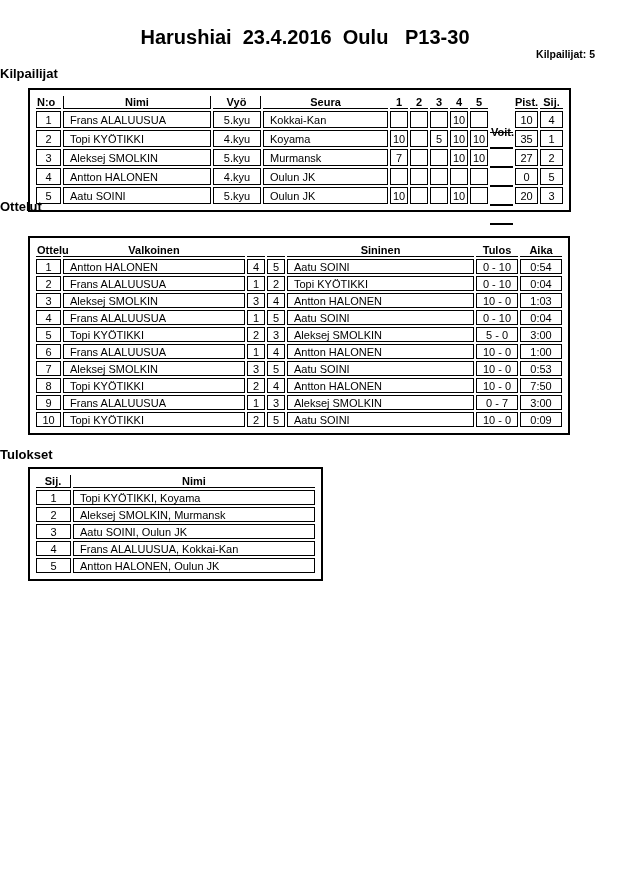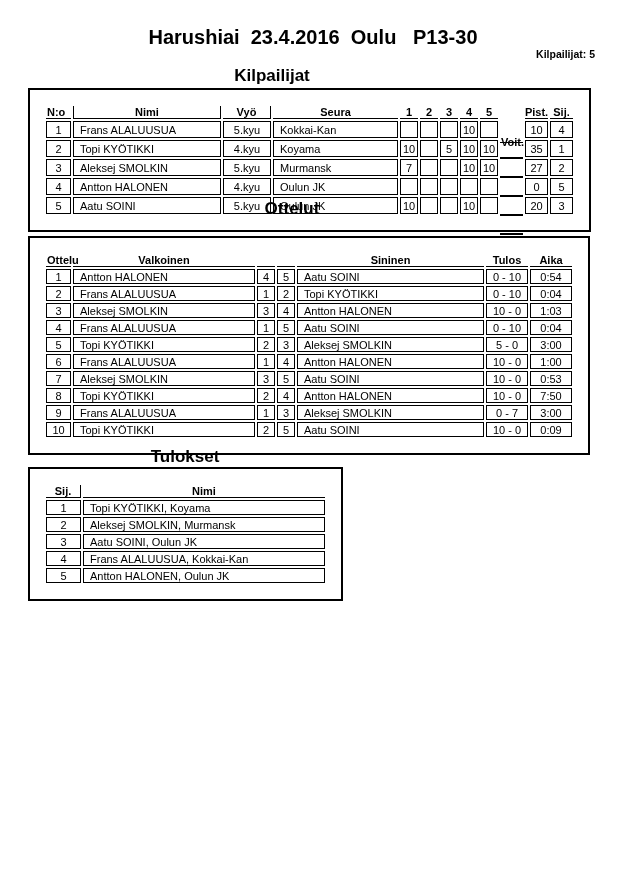--- a/index.html
+++ b/index.html
@@ -8,48 +8,47 @@
     position: relative;
     width: 630px;
     height: 891px;
     background: #ffffff;
     color: #000000;
     font-family: "Liberation Sans", "DejaVu Sans", sans-serif;
     overflow: hidden;
   }
   .title {
     position: absolute;
-    top: 26px; left: 8px; width: 610px;
+    top: 26px; left: 0; width: 610px;
     text-align: center;
     font-size: 20px;
     font-weight: bold;
     white-space: pre;
   }
   .count {
     position: absolute;
     top: 48px; right: 35px;
     font-size: 10.5px;
     font-weight: bold;
   }
   .section-heading {
     position: absolute;
-    text-align: center;
-    font-size: 17px;
-    font-weight: bold;
-    margin-left: 15px;
+    text-align: left;
+    font-size: 13px;
+    font-weight: bold;
   }
   #heading-competitors { top: 66px;  left: 0; width: 514px; }
   #heading-matches     { top: 199px; left: 0; width: 554px; }
   #heading-results     { top: 447px; left: 0; width: 340px; }
 
   .tbl {
     position: absolute;
     left: 28px;
     border: 2px solid #000;
-    padding: 16px;
+    padding: 6px;
     background: #fff;
     display: grid;
     gap: 2px;
     width: max-content;
   }
   #tbl-competitors {
     top: 88px;
     grid-template-columns: 25px 148px 48px 125px 18px 18px 18px 18px 18px 23px 23px 23px;
     grid-template-rows: 13px repeat(5, 17px);
   }

